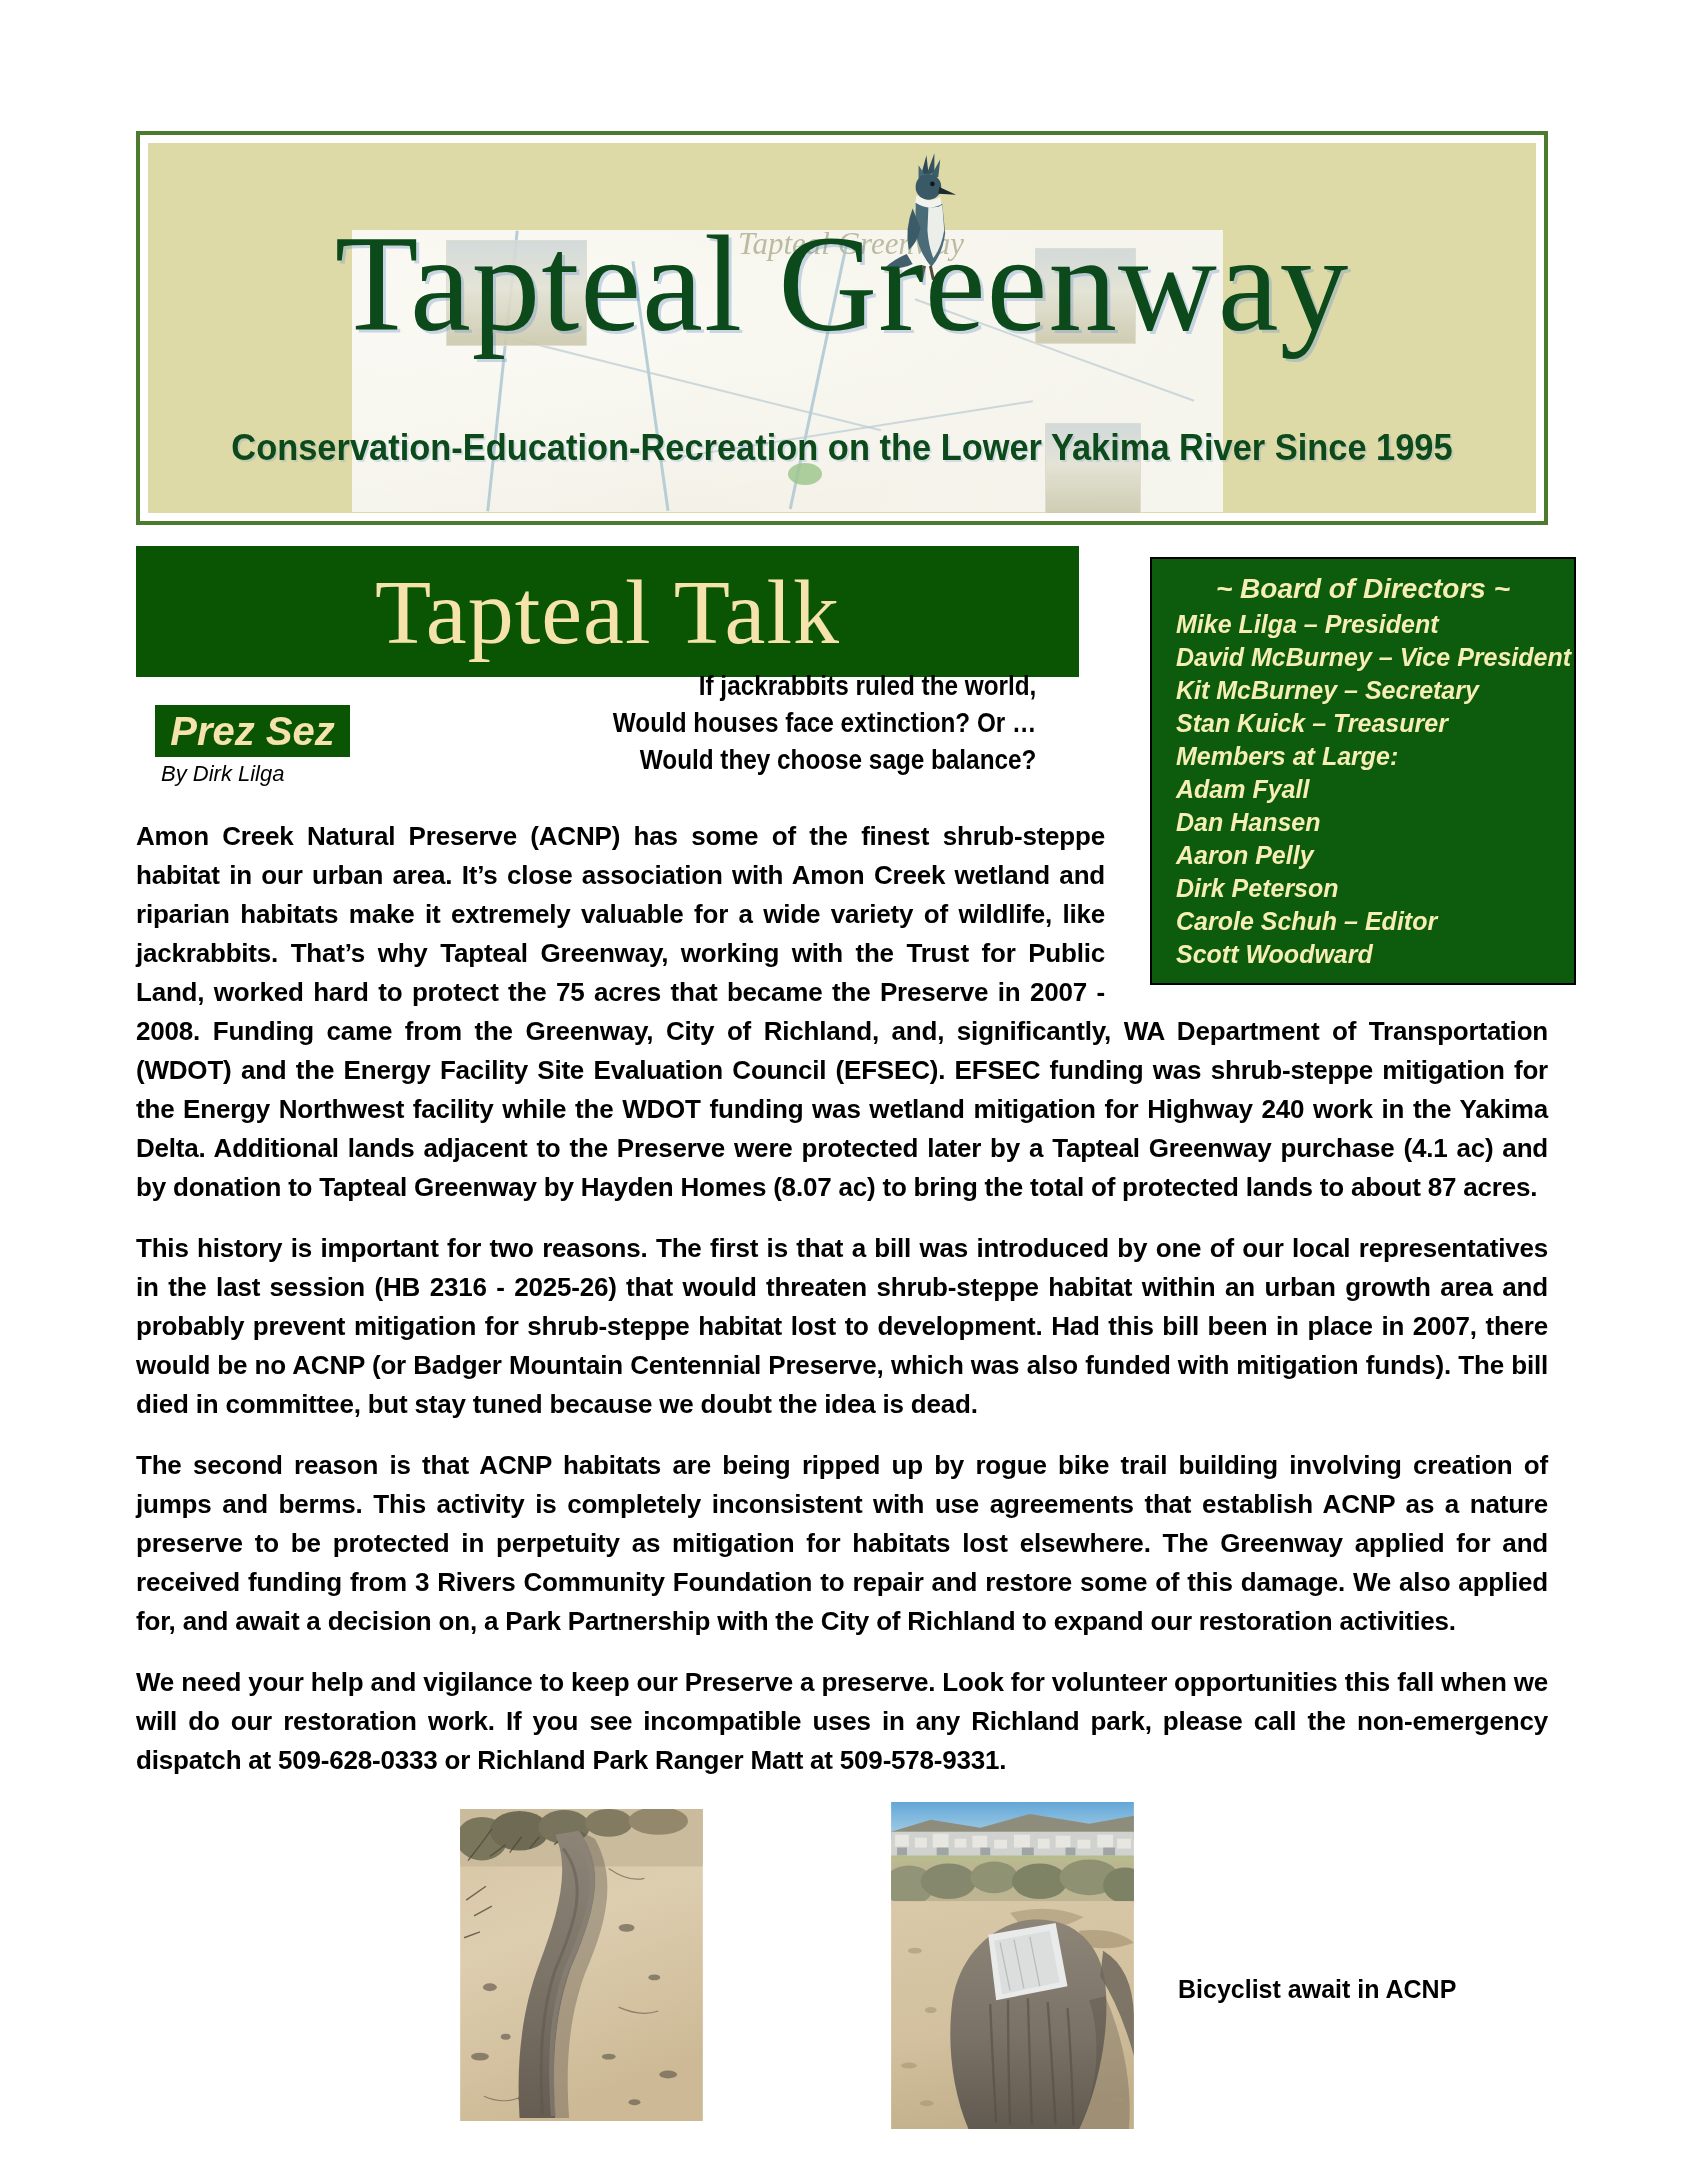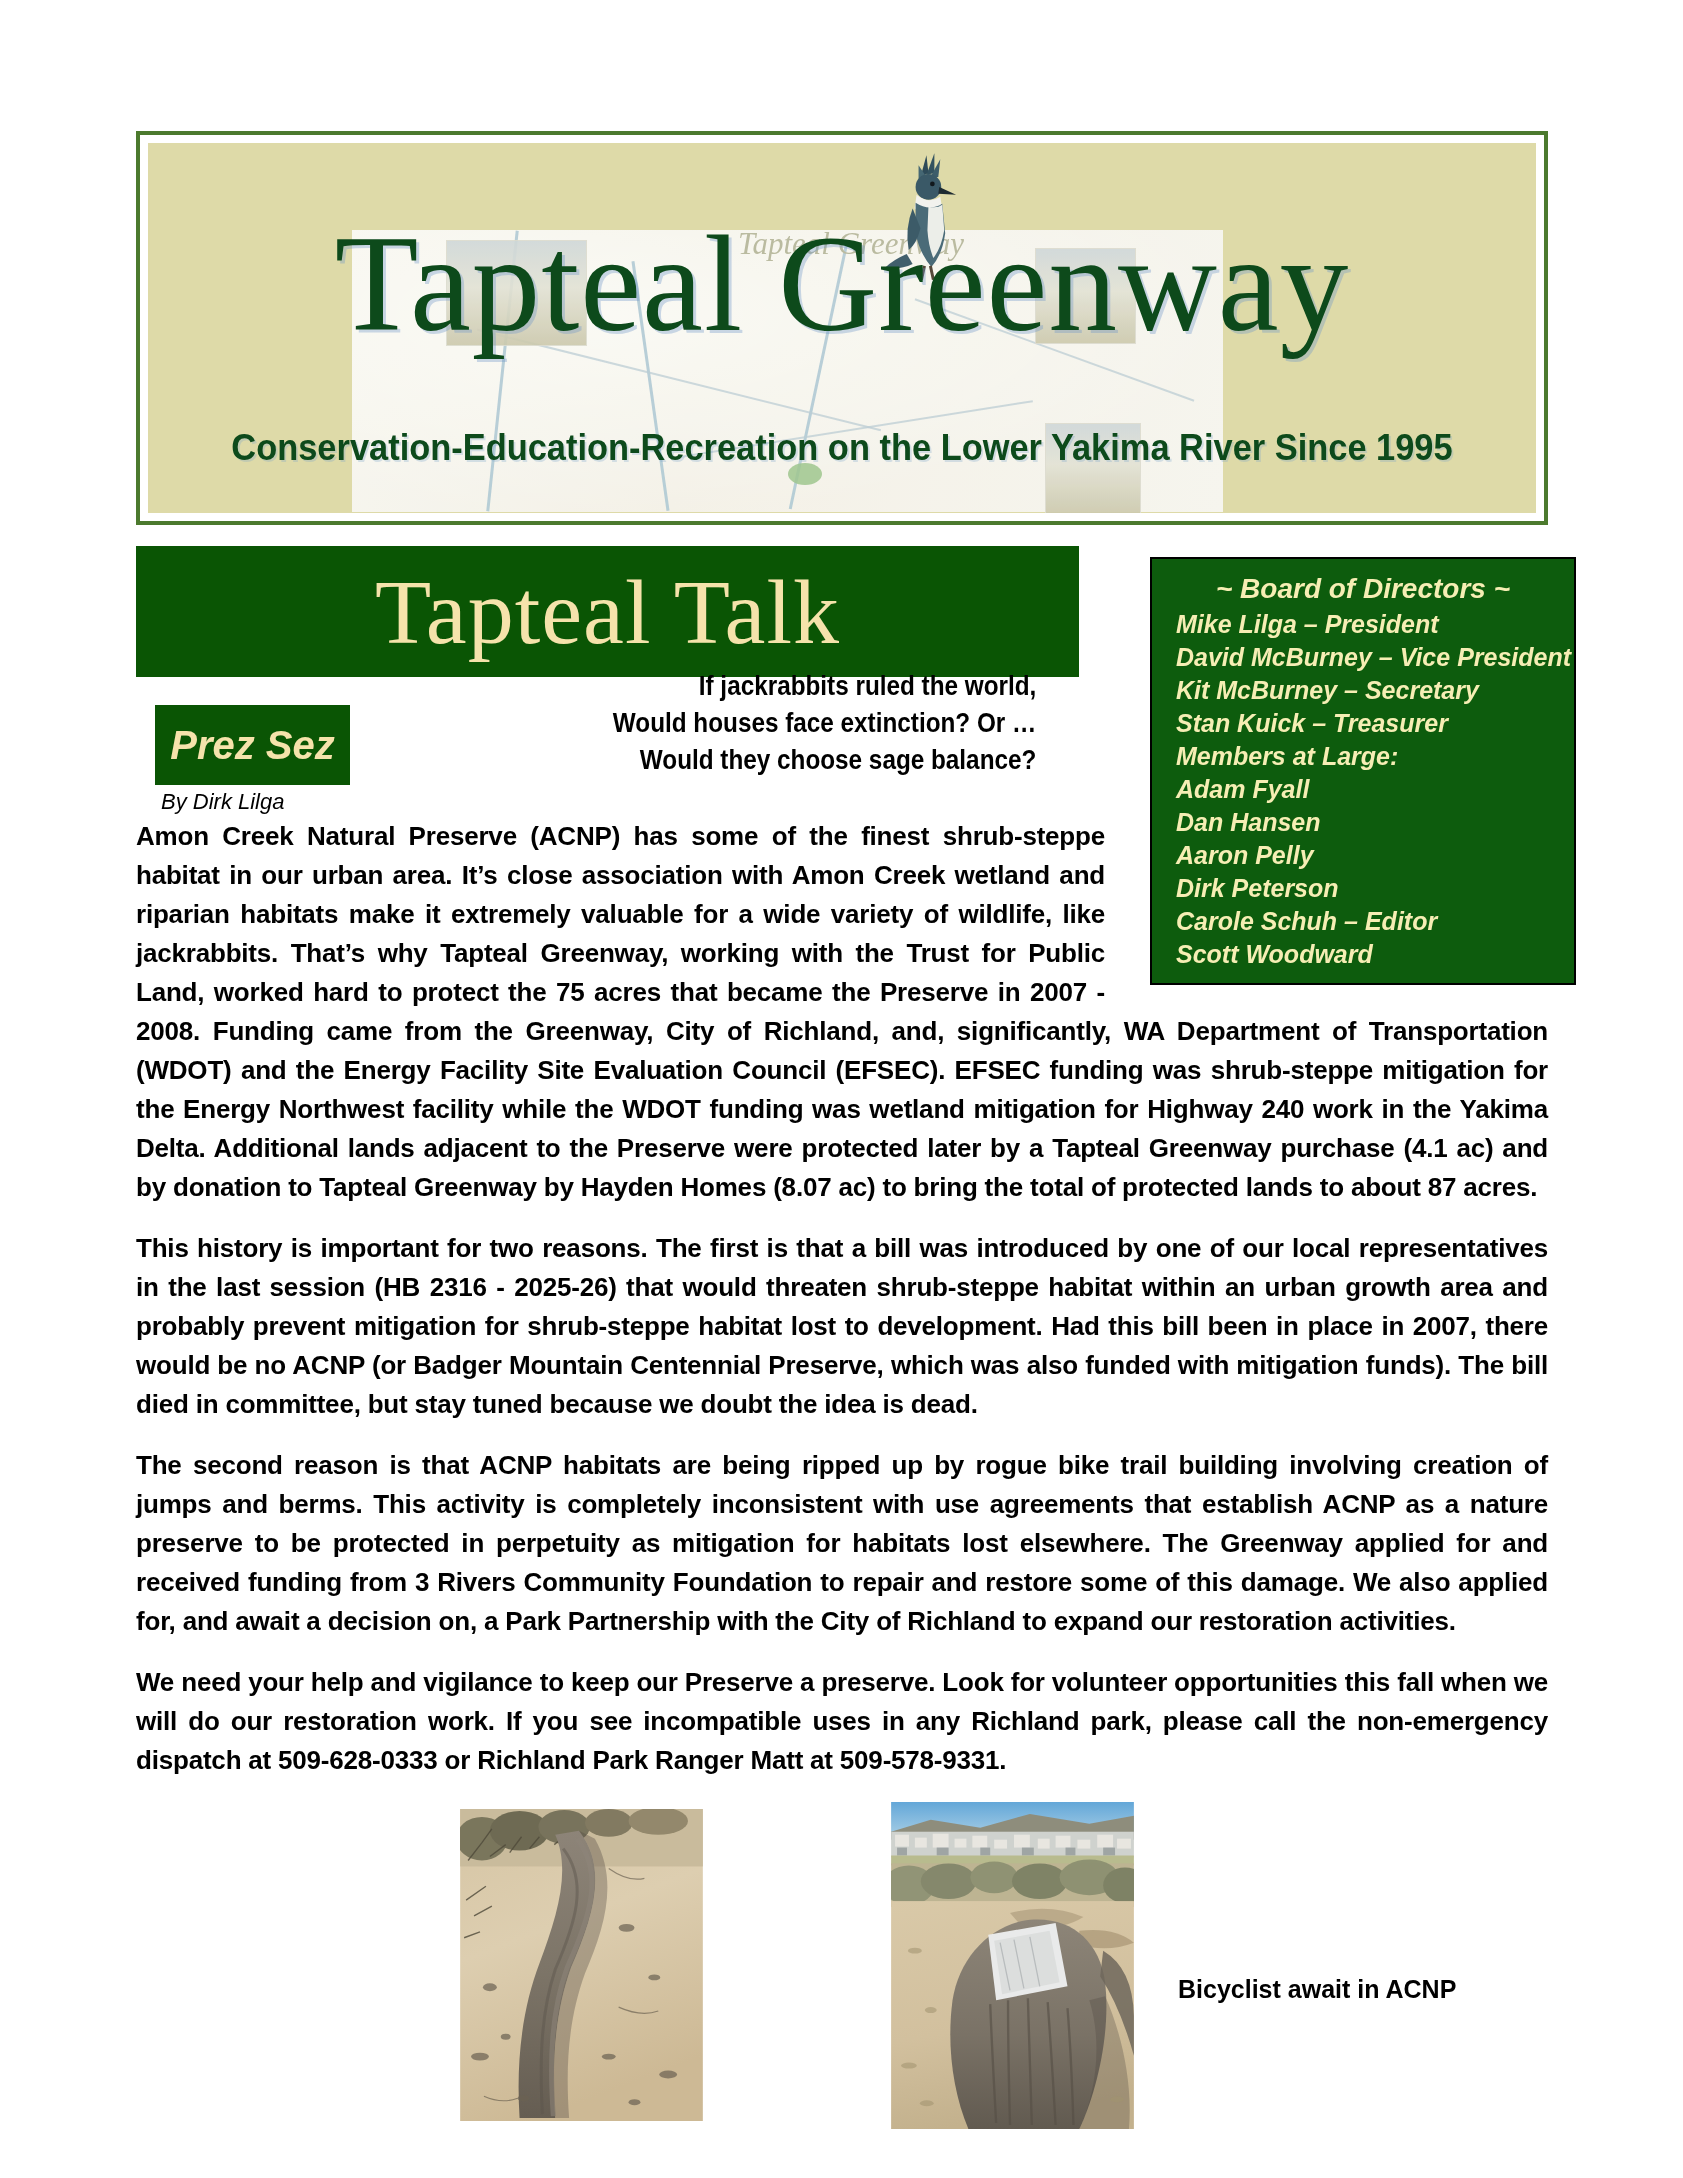--- a/index.html
+++ b/index.html
@@ -200,21 +200,21 @@
 
   
   .prez {
     position: absolute;
     left: 155px;
     top: 705px;
     width: 195px;
   }
   .prez-badge {
     width: 195px;
-    height: 80px;
+    height: 52px;
     background: #0a5504;
     display: flex;
     align-items: center;
     justify-content: center;
   }
   .prez-badge span {
     font-family: "Liberation Sans", sans-serif;
     font-weight: bold;
     font-style: italic;
     font-size: 40px;

